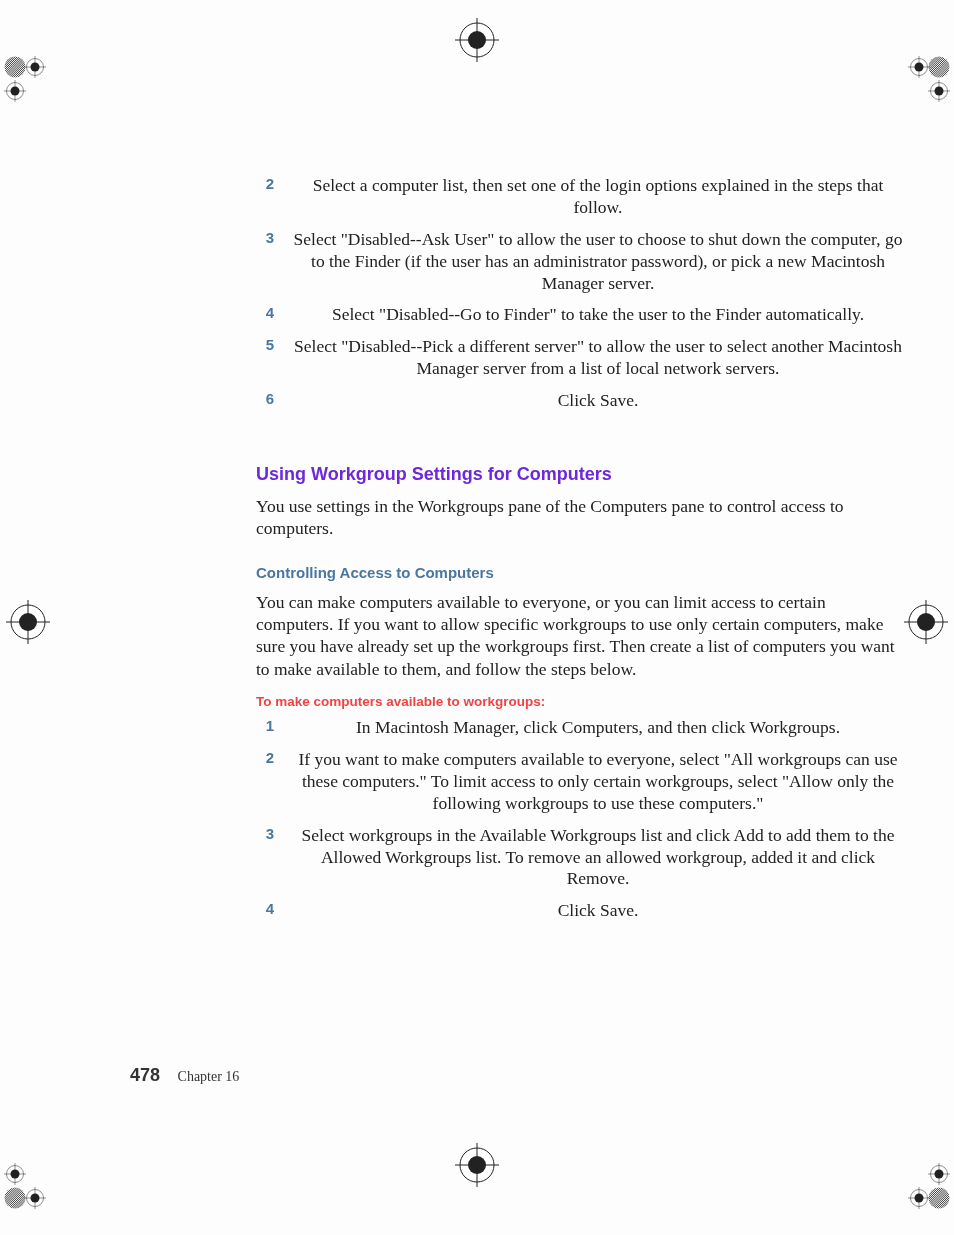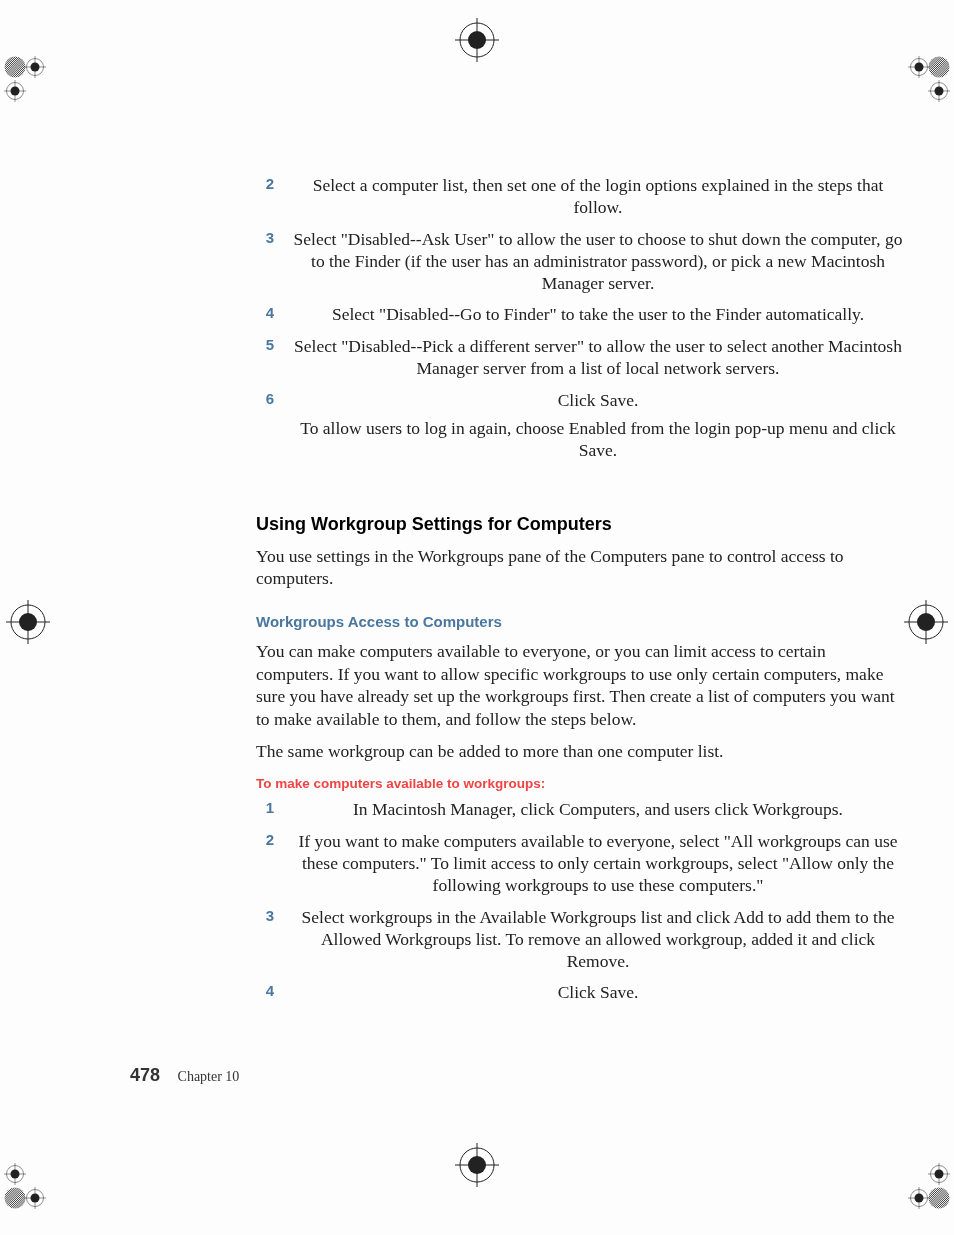--- a/index.html
+++ b/index.html
@@ -42,21 +42,21 @@
     line-height: 1.25;
     text-align: center;
   }
   .step-extra {
     margin-top: 6px;
   }
   .heading-lg {
     font-family: "Arial Black", Arial, sans-serif;
     font-weight: 900;
     font-size: 18px;
-    color: #000000;
+    color: #6d28d9;
     margin-top: 52px;
     margin-bottom: 10px;
   }
   .body-para {
     font-size: 17.5px;
     line-height: 1.28;
     margin-bottom: 10px;
     margin-top: 8px;
   }
   .heading-md {
@@ -223,38 +223,36 @@
       <div class="step-text">Select "Disabled--Go to Finder" to take the user to the Finder automatically.</div>
     </div>
     <div class="step">
       <div class="step-number">5</div>
       <div class="step-text">Select "Disabled--Pick a different server" to allow the user to select another Macintosh Manager server from a list of local network servers.</div>
     </div>
     <div class="step">
       <div class="step-number">6</div>
       <div class="step-text">
         <span>Click Save.</span>
-        <div class="step-extra">To allow users to log in again, choose Enabled from the login pop-up menu and click Save.</div>
       </div>
     </div>
   </div>
 
   <div class="heading-lg">Using Workgroup Settings for Computers</div>
   <div class="body-para">You use settings in the Workgroups pane of the Computers pane to control access to computers.</div>
 
-  <div class="heading-md">Workgroups Access to Computers</div>
+  <div class="heading-md">Controlling Access to Computers</div>
   <div class="body-para">You can make computers available to everyone, or you can limit access to certain computers. If you want to allow specific workgroups to use only certain computers, make sure you have already set up the workgroups first. Then create a list of computers you want to make available to them, and follow the steps below.</div>
-  <div class="body-para">The same workgroup can be added to more than one computer list.</div>
 
   <div class="heading-sm">To make computers available to workgroups:</div>
 
   <div class="steps-list">
     <div class="step">
       <div class="step-number">1</div>
-      <div class="step-text">In Macintosh Manager, click Computers, and users click Workgroups.</div>
+      <div class="step-text">In Macintosh Manager, click Computers, and then click Workgroups.</div>
     </div>
     <div class="step">
       <div class="step-number">2</div>
       <div class="step-text">If you want to make computers available to everyone, select "All workgroups can use these computers." To limit access to only certain workgroups, select "Allow only the following workgroups to use these computers."</div>
     </div>
     <div class="step">
       <div class="step-number">3</div>
       <div class="step-text">Select workgroups in the Available Workgroups list and click Add to add them to the Allowed Workgroups list. To remove an allowed workgroup, added it and click Remove.</div>
     </div>
     <div class="step">
@@ -262,14 +260,14 @@
       <div class="step-text">
         <span>Click Save.</span>
       </div>
     </div>
   </div>
 
 </div>
 
 <div class="footer">
   <span class="footer-page">478</span>
-  <span class="footer-chapter">Chapter 10</span>
+  <span class="footer-chapter">Chapter 16</span>
 </div>
 
 </body></html>

